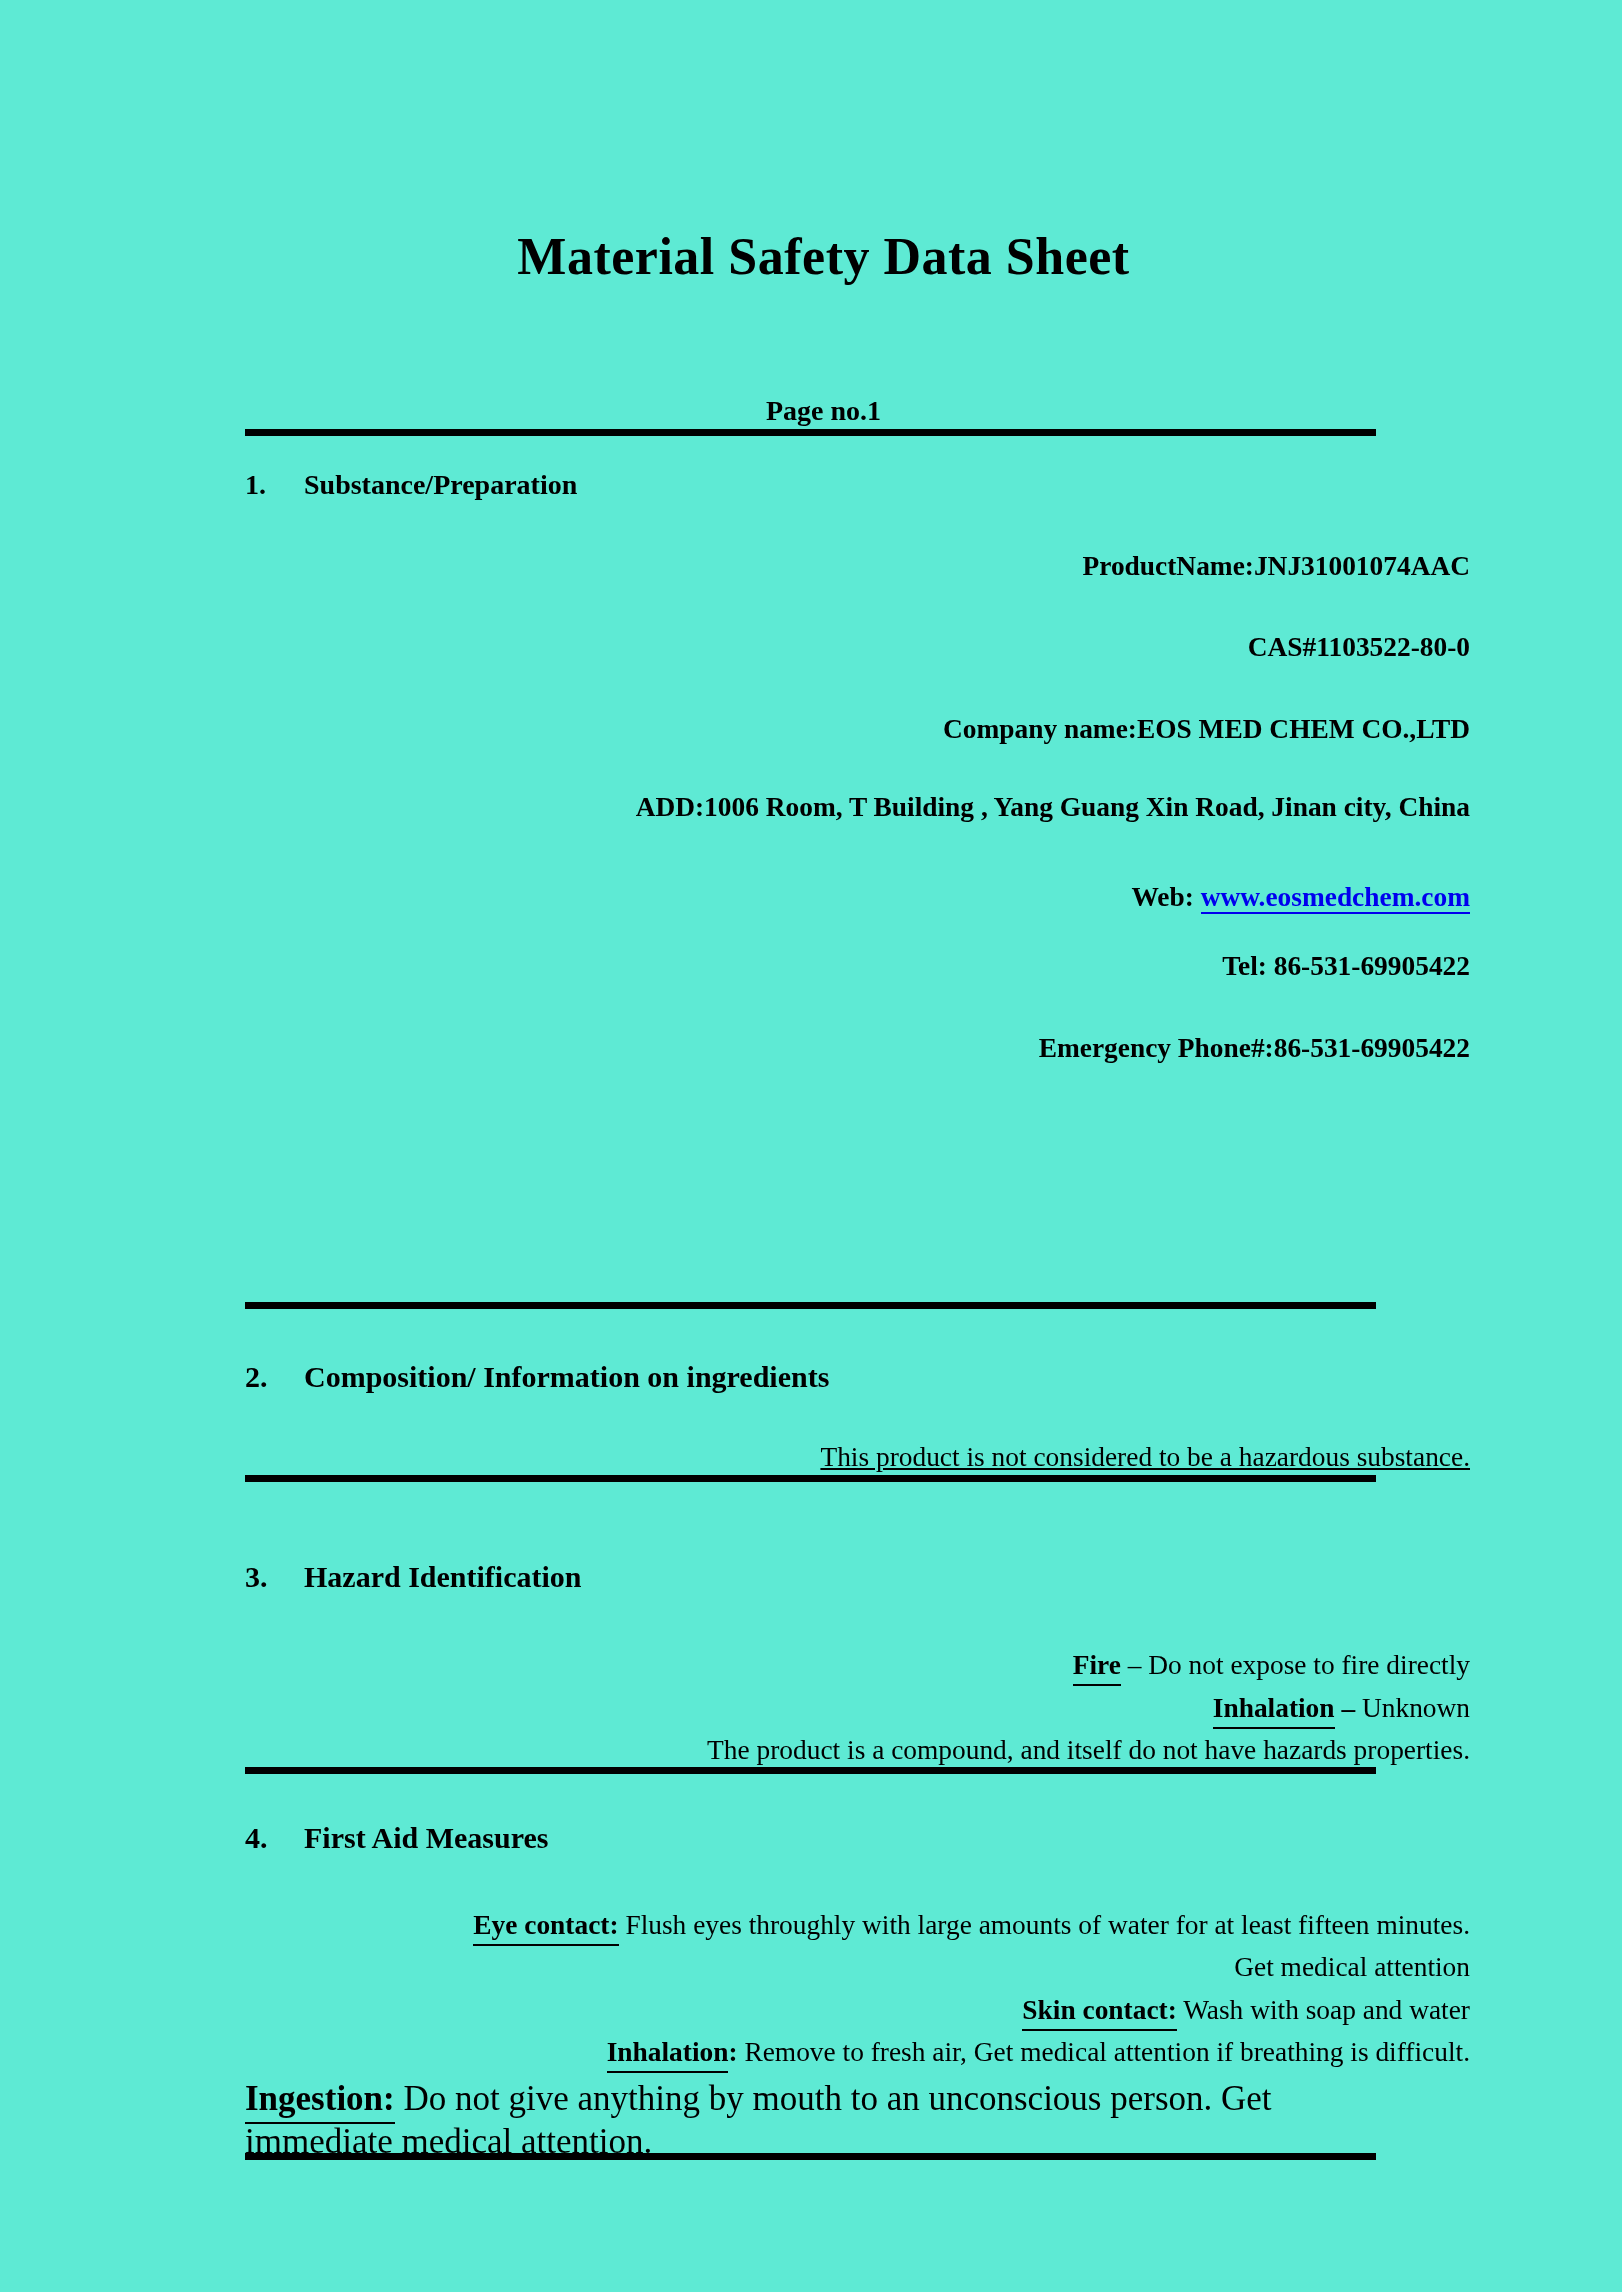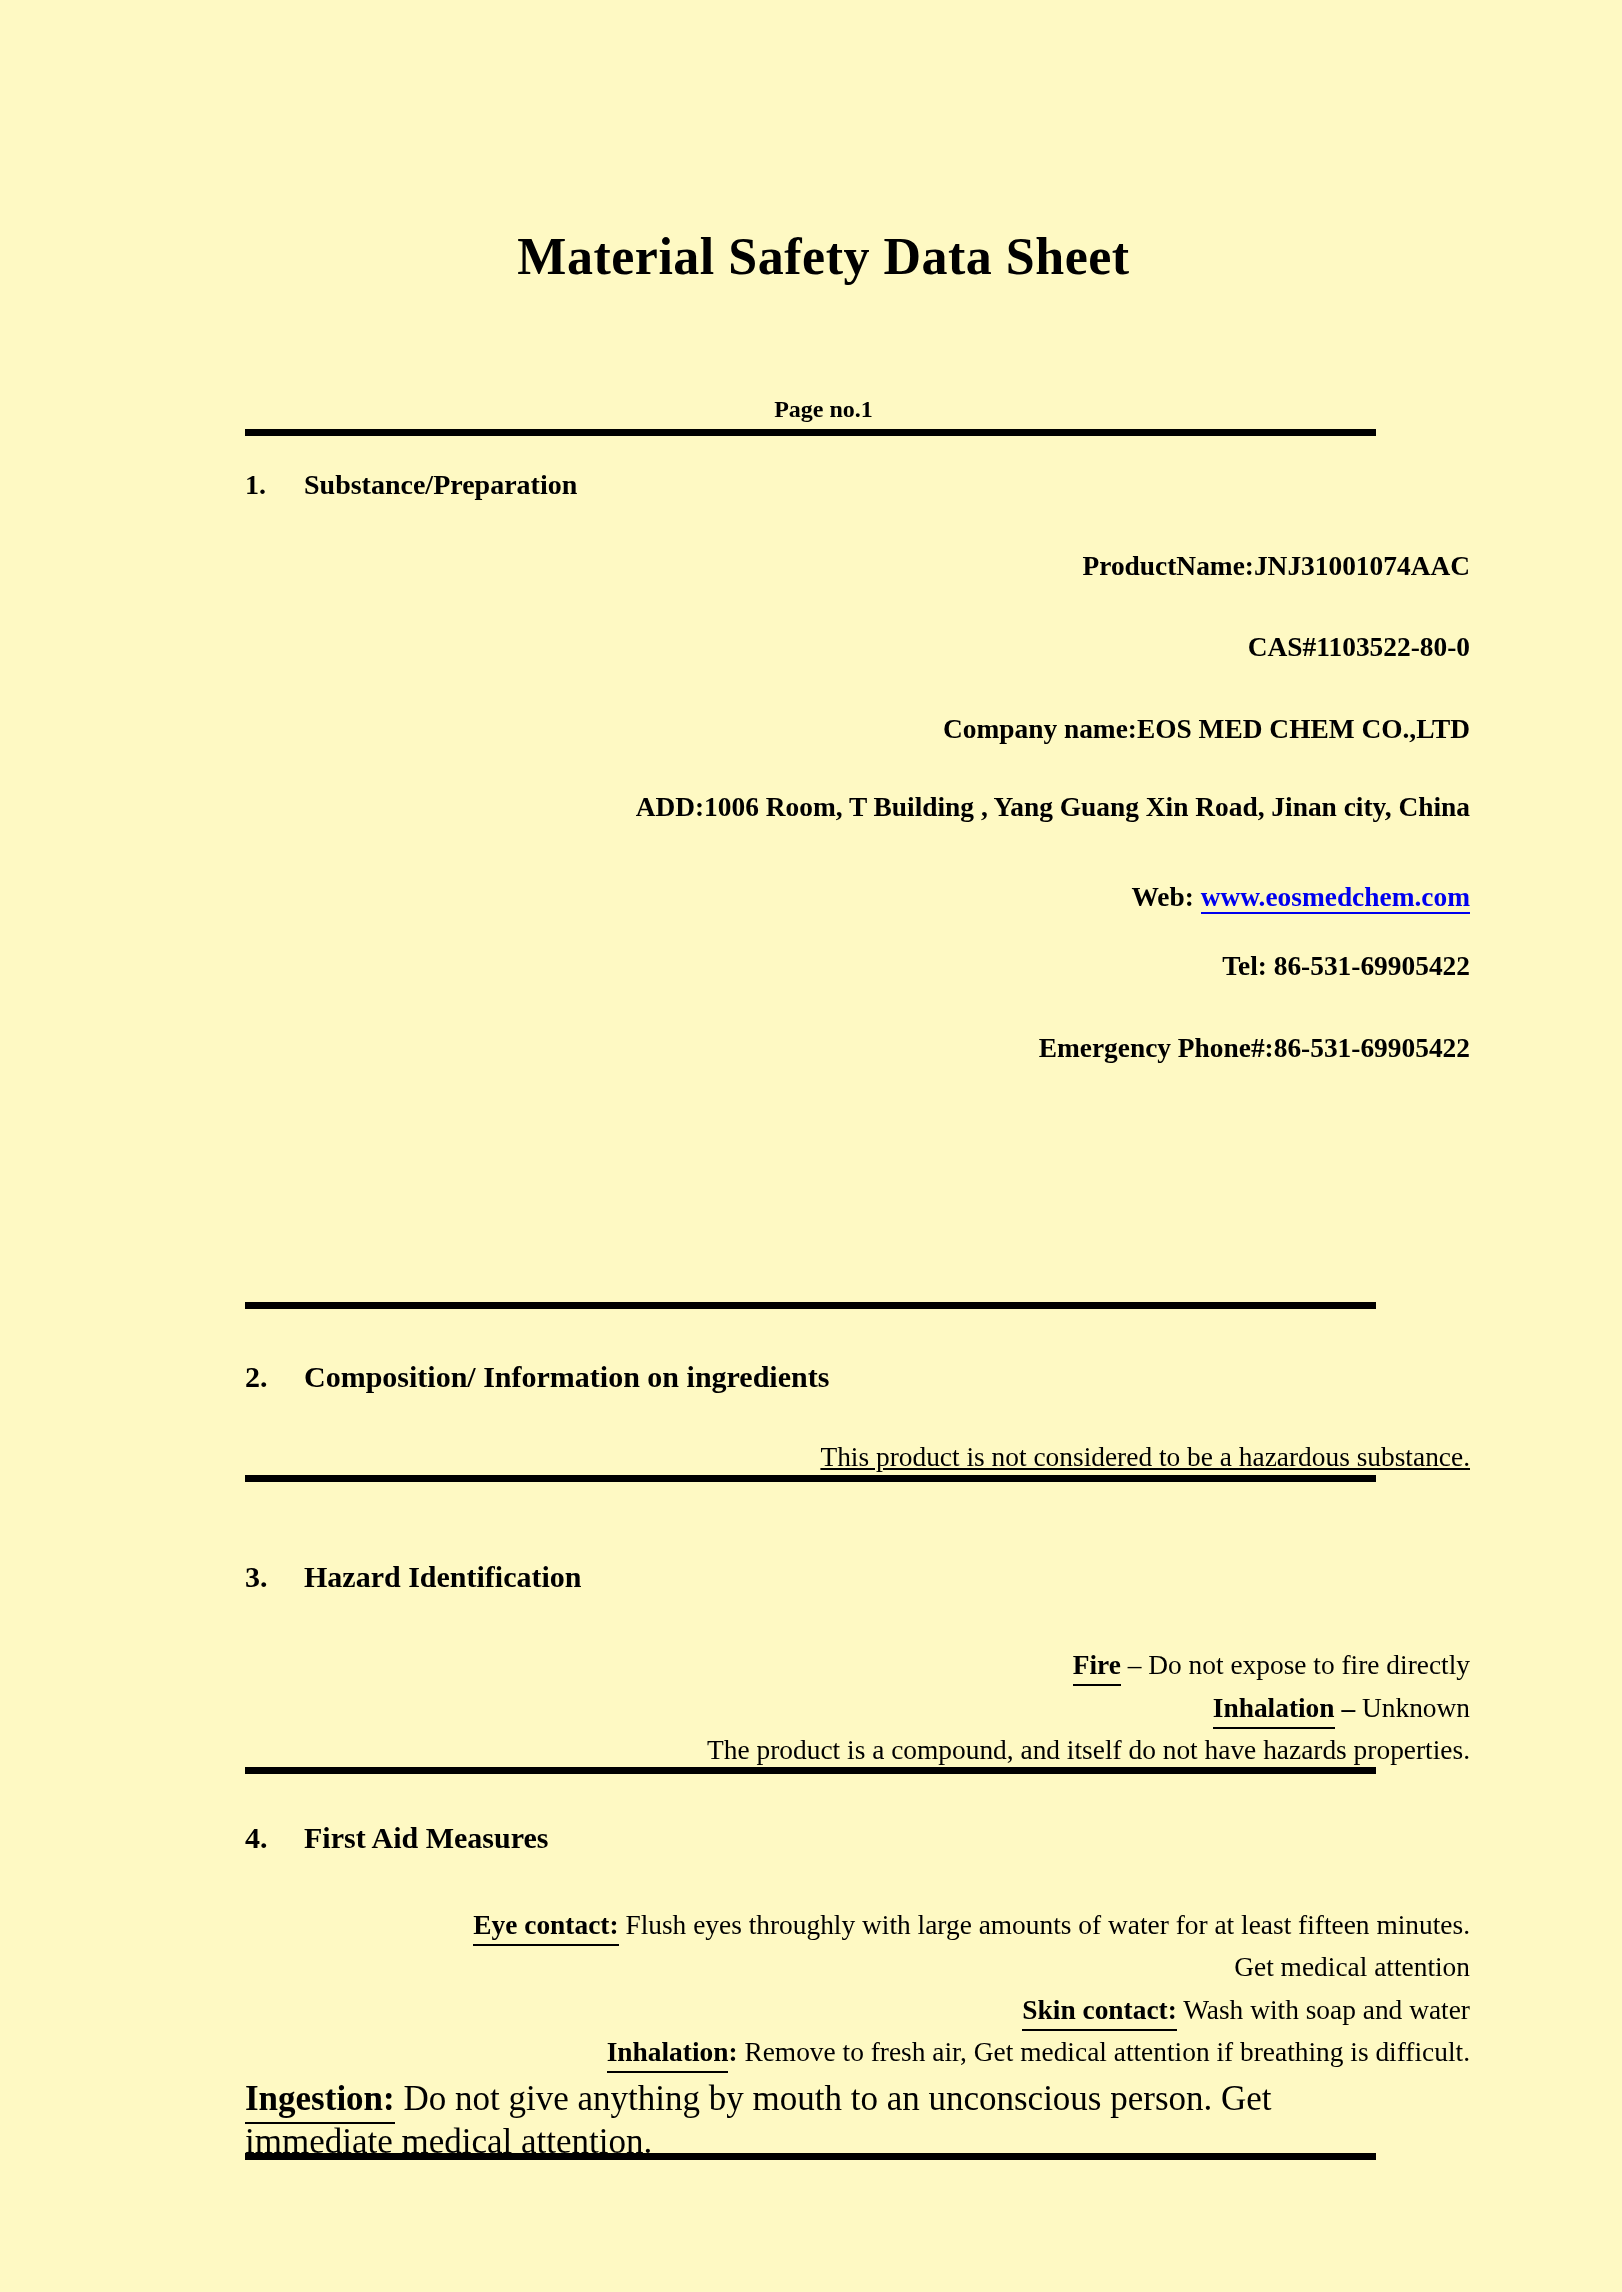--- a/index.html
+++ b/index.html
@@ -1,20 +1,20 @@
 <!DOCTYPE html>
 <html><head>
 <meta charset="utf-8">
 <style>
   html, body { margin: 0; padding: 0; background: #ffffff; }
   .page {
     position: relative;
     width: 1622px;
     height: 2293px;
-    background: #fef9c3;
+    background: #5eead4;
     color: #000000;
     font-family: "Liberation Serif", "DejaVu Serif", serif;
     overflow: hidden;
   }
   .abs { position: absolute; left: 245px; }
   .centerbox { width: 1157px; text-align: center; }
   .rule {
     position: absolute;
     left: 245px;
     width: 1131px;
@@ -23,21 +23,21 @@
   }
   .doc-title {
     top: 231px;
     font-size: 52px;
     line-height: 1;
     font-weight: 700;
     letter-spacing: 0.5px;
   }
   .page-label {
     top: 396px;
-    font-size: 24px;
+    font-size: 28px;
     line-height: 1.1;
     font-weight: 700;
   }
   .heading { font-weight: 700; line-height: 1.15; white-space: nowrap; }
   .h-s1 { top: 469px; font-size: 28px; }
   .h-s2 { top: 1360px; font-size: 30px; }
   .h-s3 { top: 1560px; font-size: 30px; }
   .h-s4 { top: 1821px; font-size: 30px; }
   .num { display: inline-block; width: 59px; }
   .line {

